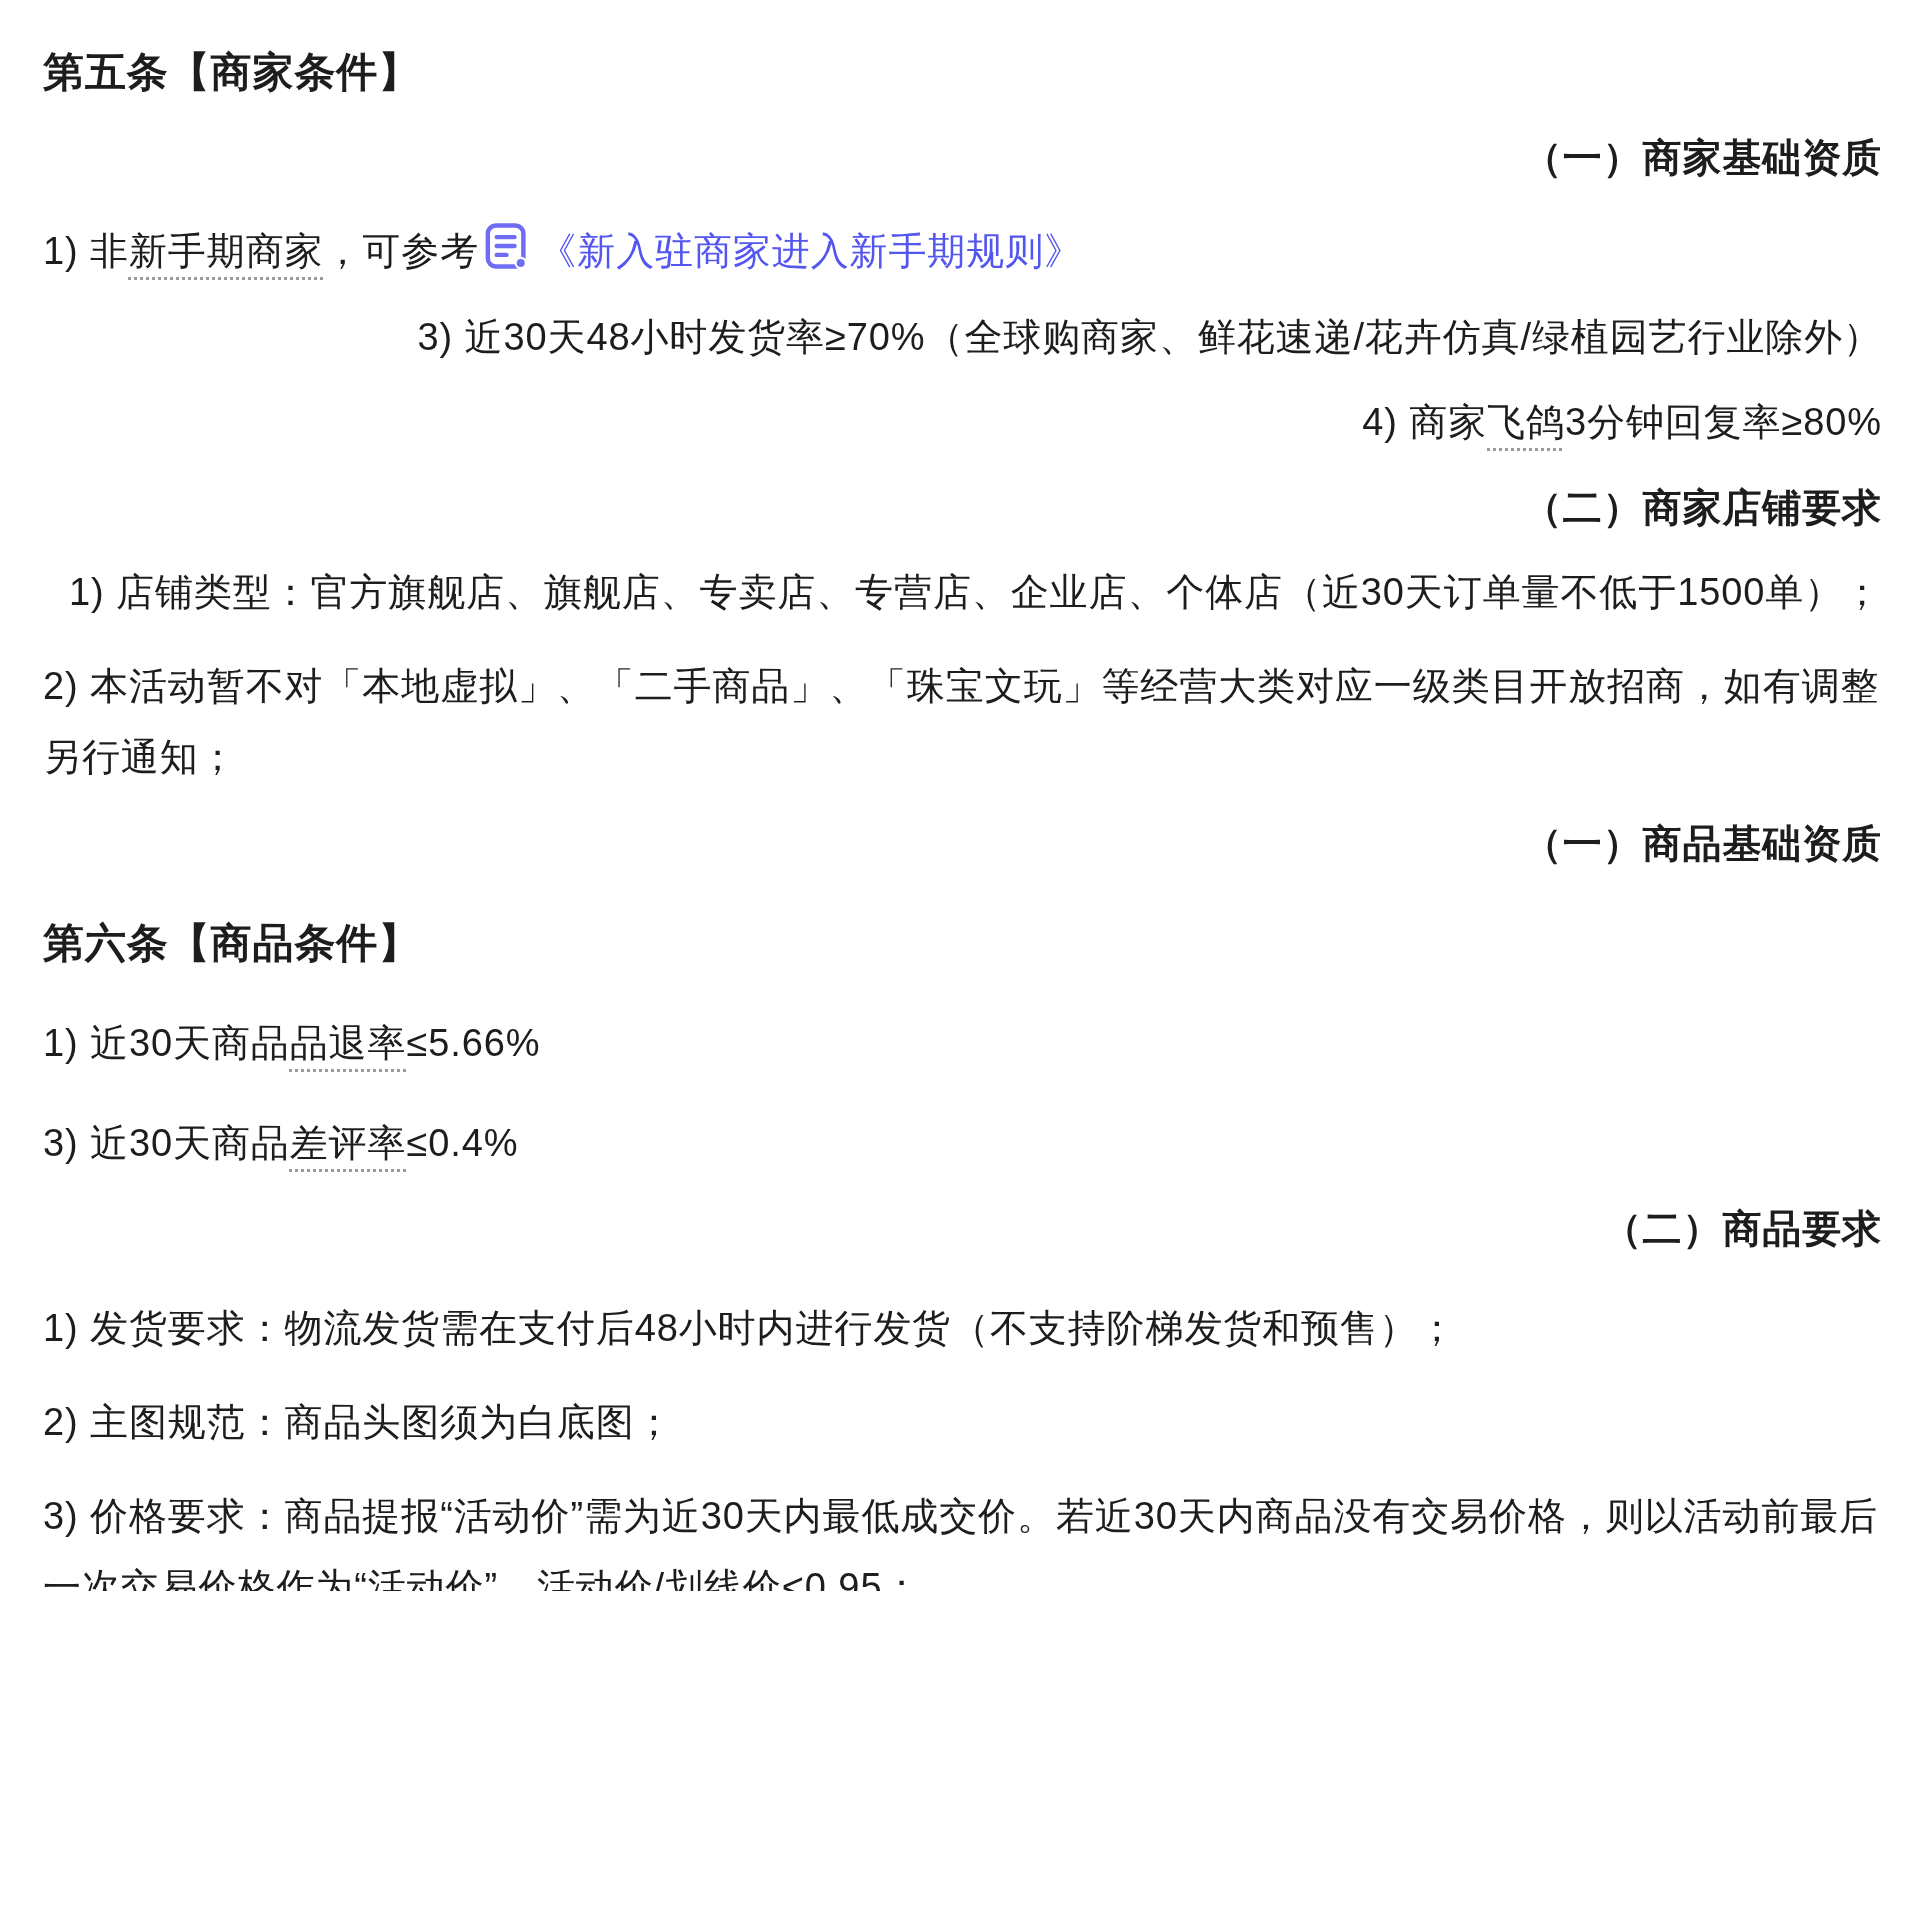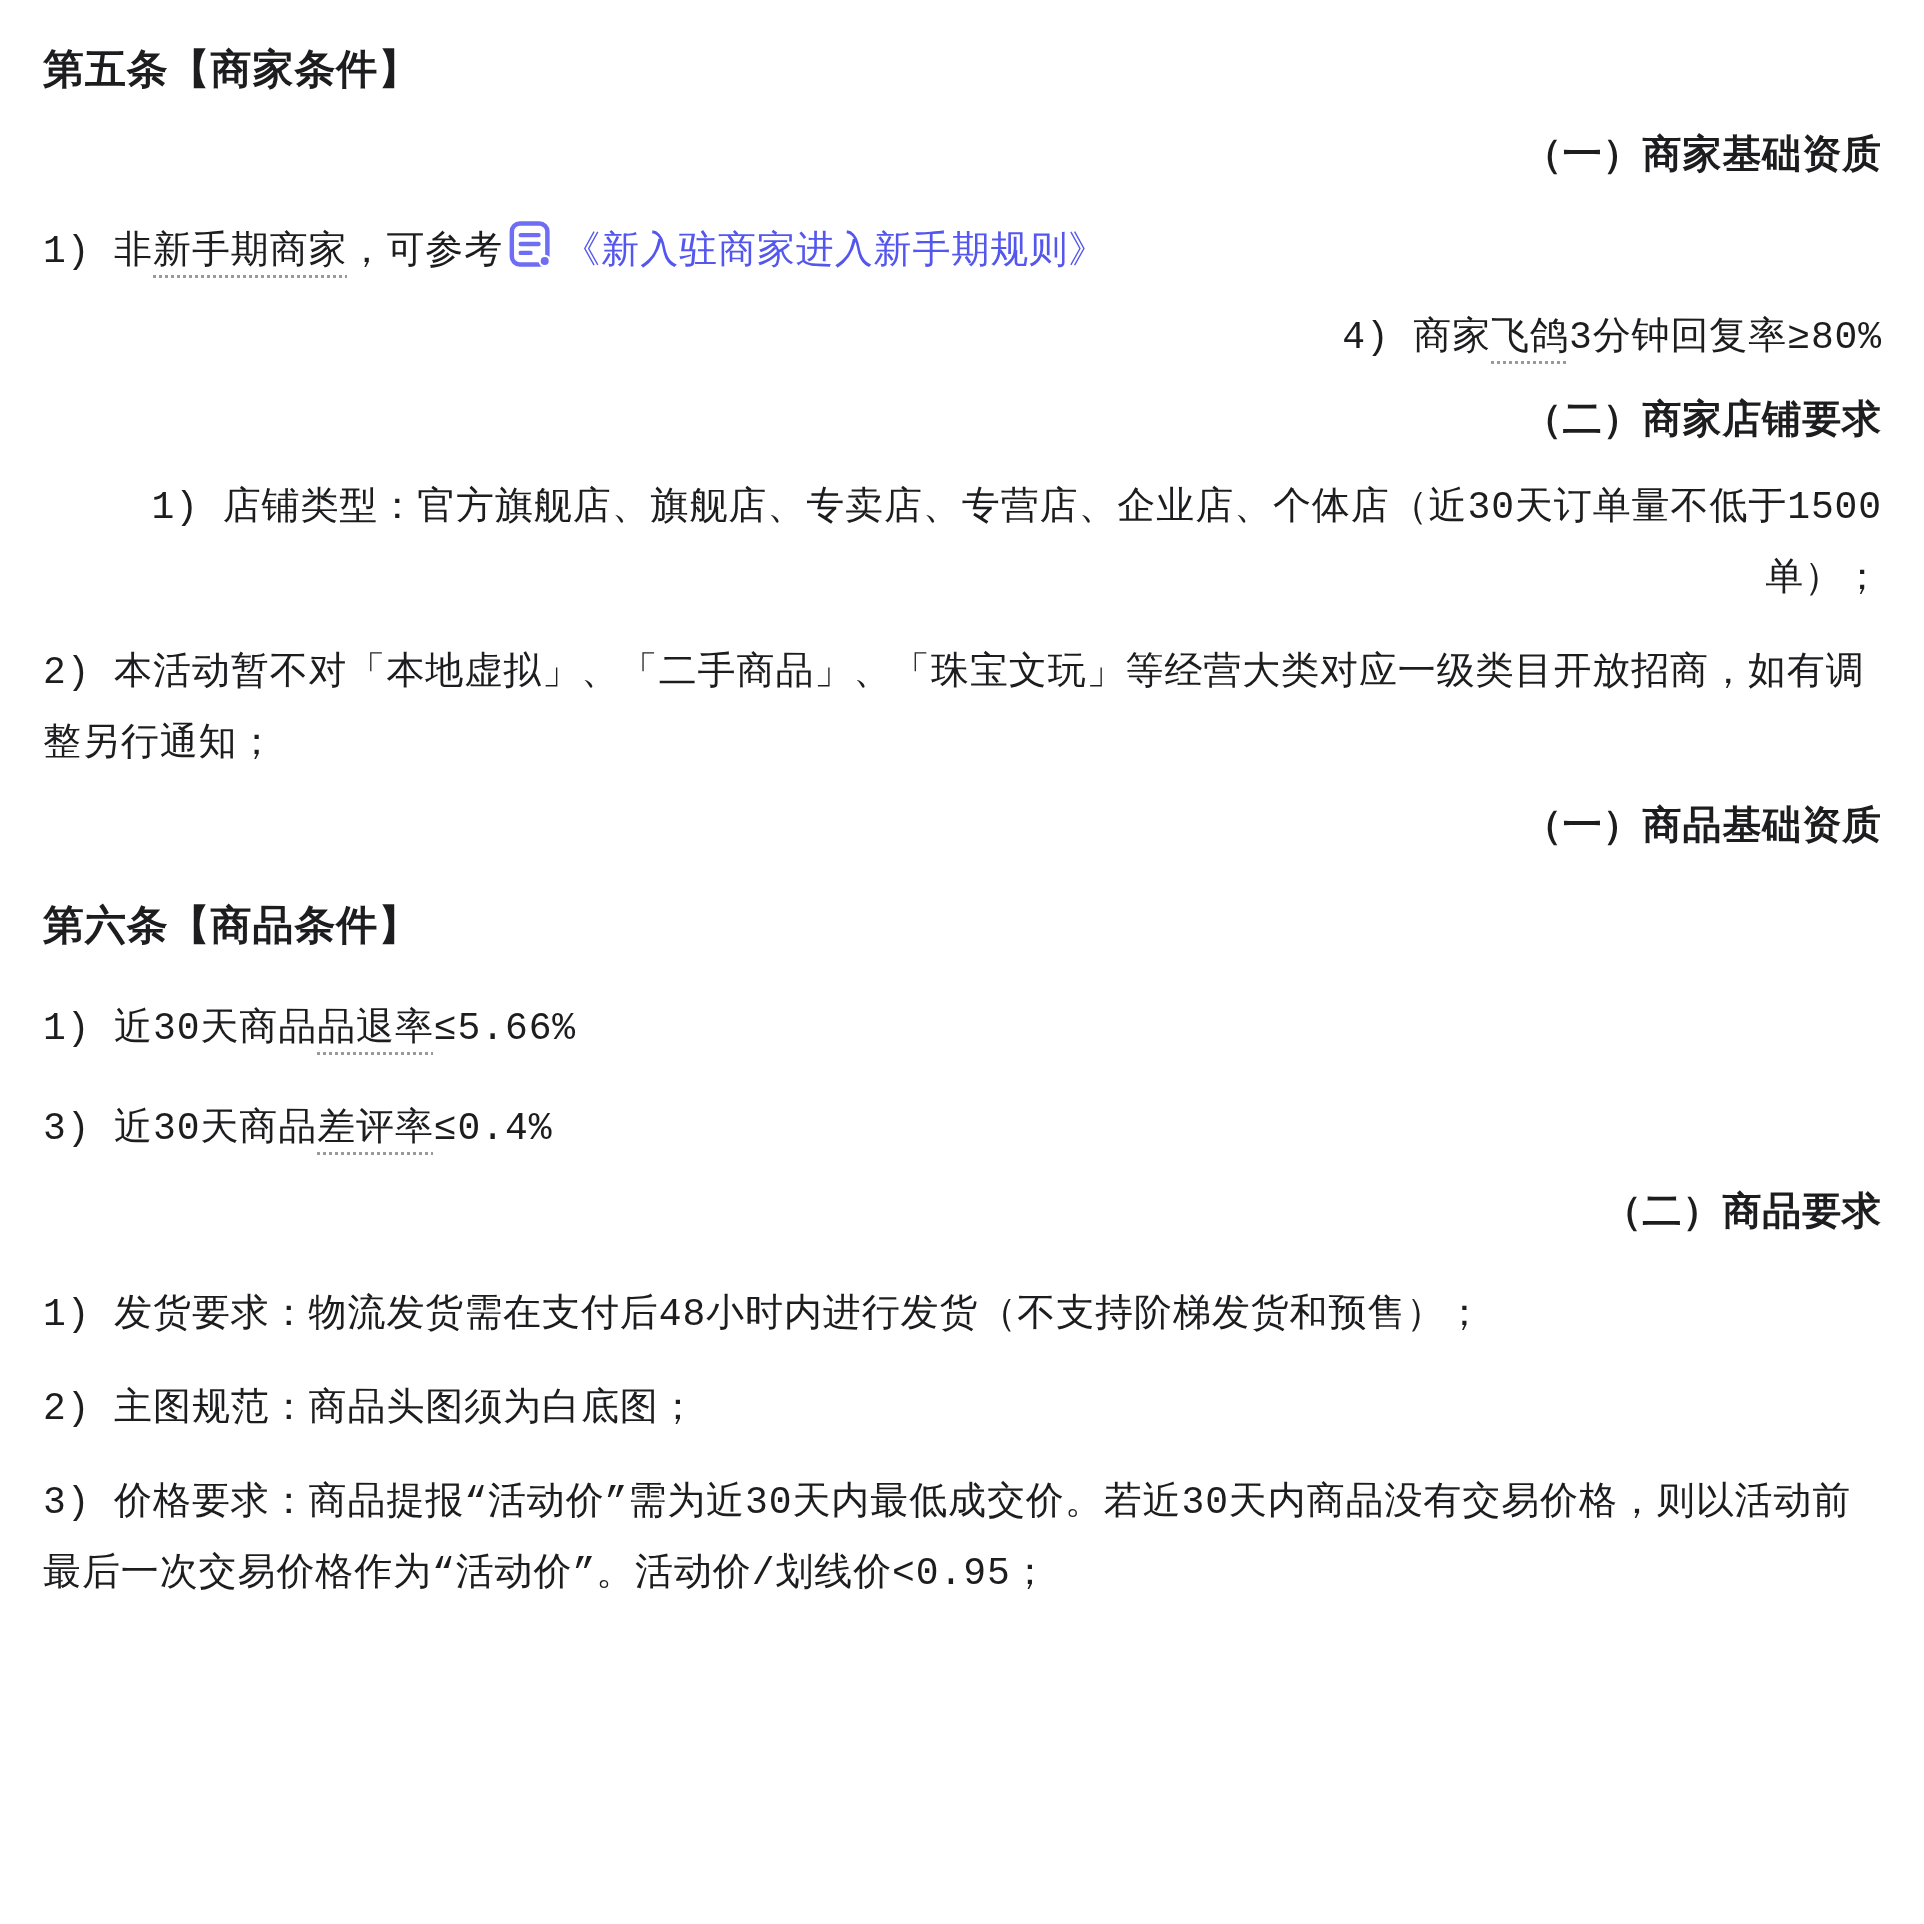--- a/index.html
+++ b/index.html
@@ -3,21 +3,21 @@
 <meta charset="utf-8">
 <style>
   html,body{margin:0;padding:0;background:#ffffff;}
   #page{
     position:relative;
     width:1925px;height:1591px;
     box-sizing:border-box;
     background:#ffffff;
     overflow:hidden;
     padding:0 43px 0 43px;
-    font-family:Liberation Mono, monospace;
+    font-family:Liberation Sans, sans-serif;
     color:#1d1d1f;
   }
   .para{
     margin:0;
     font-size:38px;
     line-height:71px;
     font-weight:400;
     letter-spacing:0.9px;
     word-break:break-all;
   }
@@ -71,20 +71,21 @@
     <rect x="4" y="4" width="40" height="46" rx="9" stroke="#6f6df4" stroke-width="5"></rect>
     <line x1="14" y1="17" x2="34" y2="17" stroke="#6f6df4" stroke-width="5" stroke-linecap="round"></line>
     <line x1="14" y1="27" x2="34" y2="27" stroke="#6f6df4" stroke-width="5" stroke-linecap="round"></line>
     <line x1="14" y1="37" x2="25" y2="37" stroke="#6f6df4" stroke-width="5" stroke-linecap="round"></line>
     <circle cx="41" cy="46" r="7" fill="#ffffff"></circle>
     <circle cx="41" cy="46" r="4.5" fill="#6f6df4"></circle>
   </svg>
 </span><span class="seg link">《新入驻商家进入新手期规则》</span></p>
 
 
+  <p class="para gap-s"><span class="seg">3) 近30天48小时发货率≥70%（全球购商家、鲜花速递/花卉仿真/绿植园艺行业除外）</span></p>
 
   <p class="para gap-s"><span class="seg">4) 商家</span><span class="seg dotted">飞鸽</span><span class="seg">3分钟回复率≥80%</span></p>
 
   <p class="para subheading gap-s">（二）商家店铺要求</p>
 
   <p class="para gap-s"><span class="seg">1) 店铺类型：官方旗舰店、旗舰店、专卖店、专营店、企业店、个体店（近30天订单量不低于1500单）；</span></p>
 
   <p class="para gap-m"><span class="seg">2) 本活动暂不对「本地虚拟」、「二手商品」、「珠宝文玩」等经营大类对应一级类目开放招商，如有调整另行通知；</span></p>
 
   <p class="para subheading gap-s">（一）商品基础资质</p>

